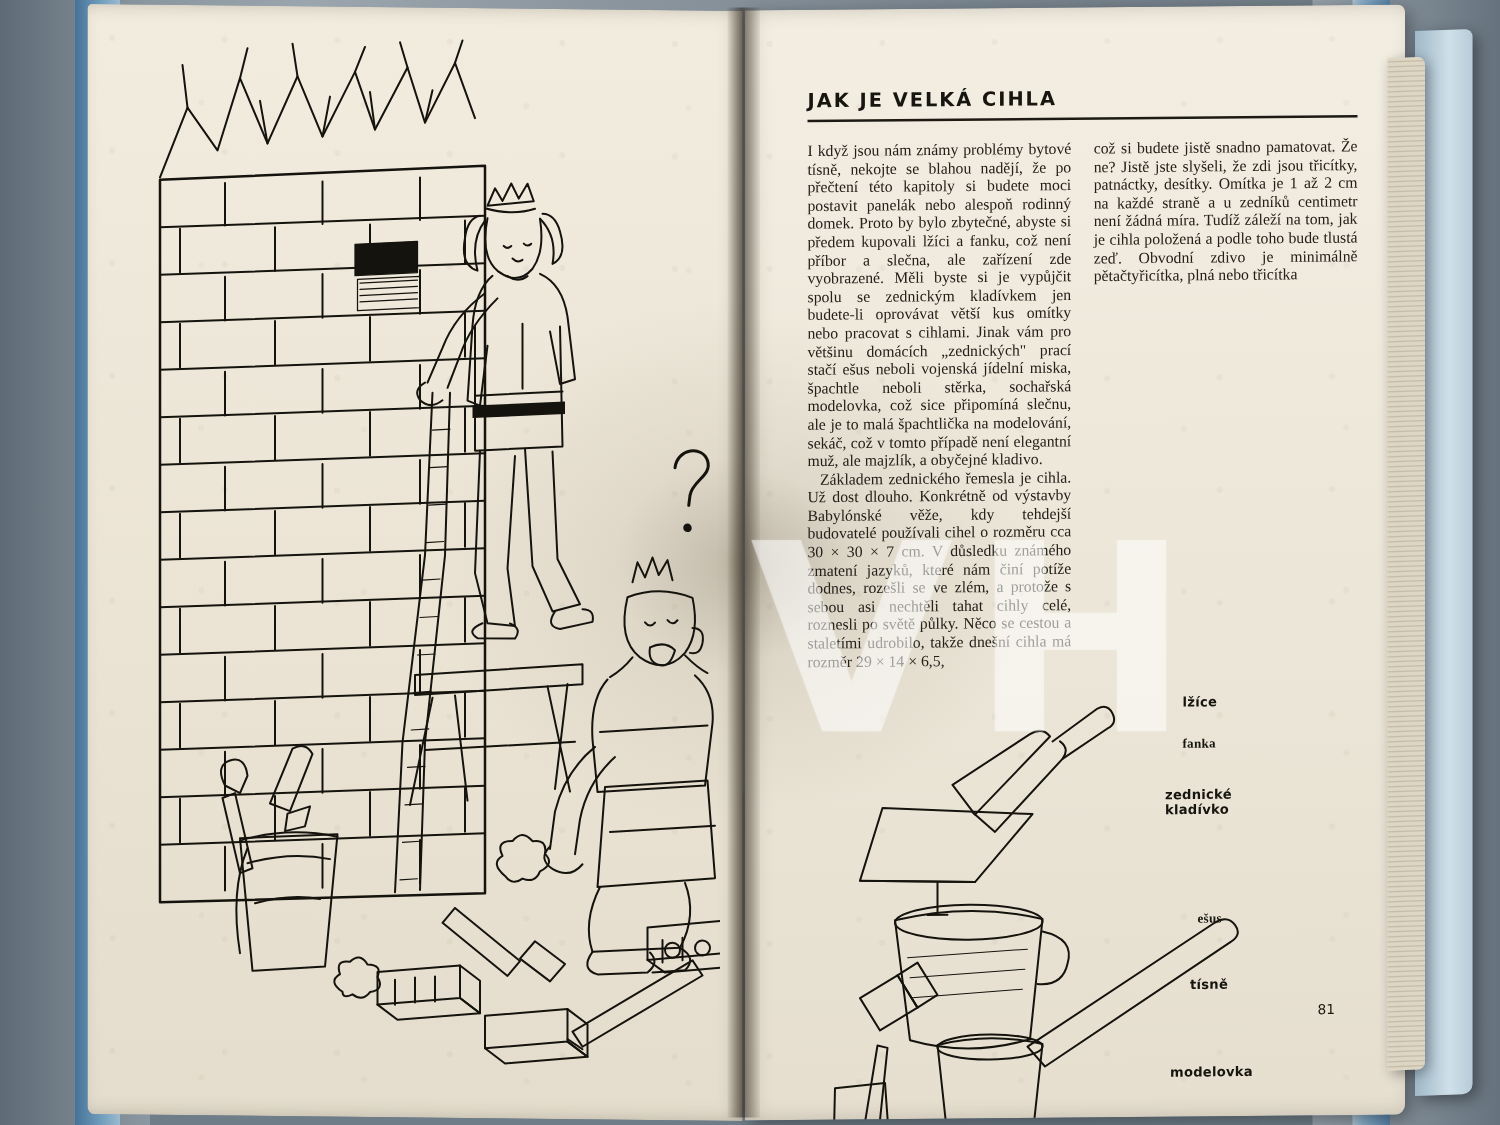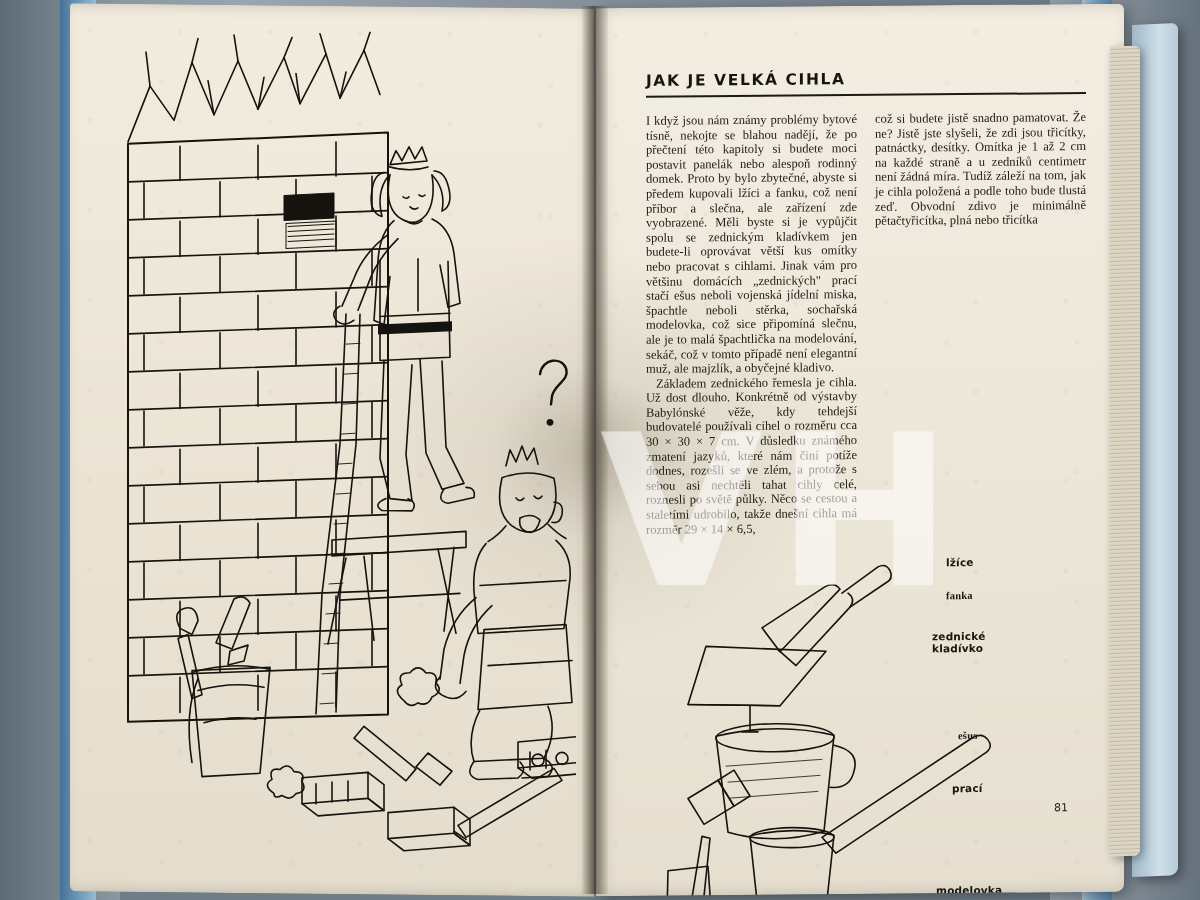--- a/index.html
+++ b/index.html
@@ -449,22 +449,22 @@
               <path d="M142 408 l68 -18 q10 -2 12 6 q2 10 -8 12 l-70 18 z"></path>
               <path d="M222 394 l60 -16 q10 -2 12 6 q2 10 -8 12 l-60 16 z" fill="#15130d" stroke="#15130d"></path>
             </g>
           </svg>
 
           <span class="tool-label" style="left:300px; top:8px;">lžíce</span>
           <span class="tool-label" style="left:300px; top:42px;font-family:Liberation Serif, serif;">fanka</span>
           <span class="tool-label" style="left:286px; top:82px; white-space:pre;">zednické
 kladívko</span>
           <span class="tool-label" style="left:312px; top:182px;font-family:Liberation Serif, serif;">ešus</span>
-          <span class="tool-label" style="left:306px; top:234px;">prací</span>
-          <span class="tool-label" style="left:290px; top:336px;">modelovka</span>
+          <span class="tool-label" style="left:306px; top:234px;">tísně</span>
+          <span class="tool-label" style="left:290px; top:304px;">modelovka</span>
           
         </div>
 
         <div class="page-number">81</div>
       </div>
     </div>
 
     <div class="gutter"></div>
     <div class="page-stack"></div>
     <div class="cover-right"></div>

